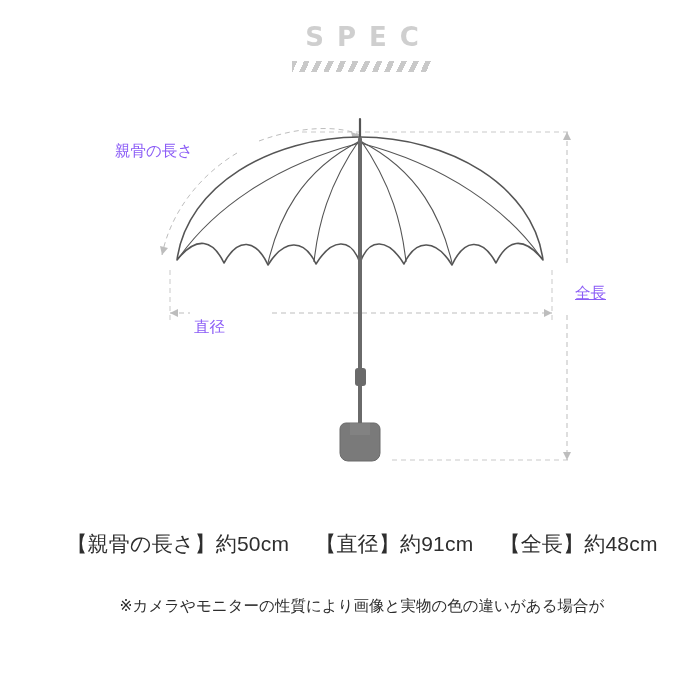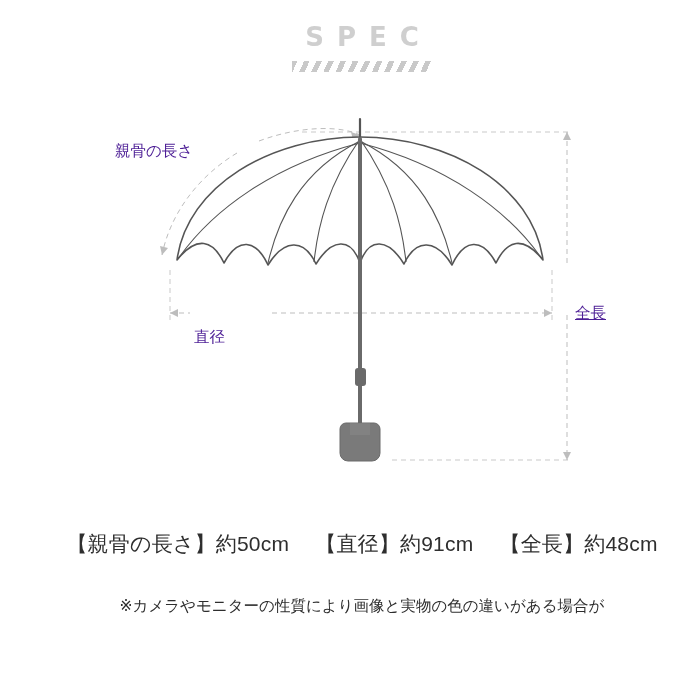--- a/index.html
+++ b/index.html
@@ -59,27 +59,27 @@
     width: 700px;
     height: 400px;
   }
   .diagram svg {
     display: block;
   }
 
   .lbl {
     position: absolute;
     font-size: 15.5px;
-    color: #4c1d95;
+    color: #8b5cf6;
     white-space: nowrap;
     font-family: "Liberation Sans", "DejaVu Sans", sans-serif;
   }
   .lbl-rib   { left: 103px;  top: 36px; }
-  .lbl-diam  { left: 182px;  top: 222px; }
-  .lbl-total { left: 563px;  top: 198px; text-decoration: underline; }
+  .lbl-diam  { left: 182px;  top: 212px; }
+  .lbl-total { left: 563px;  top: 178px; text-decoration: underline; }
 
   
   .measure-line {
     position: absolute;
     top: 530px;
     left: 0;
     width: 700px;
     text-align: center;
     font-size: 21px;
     color: #2e2e2e;

